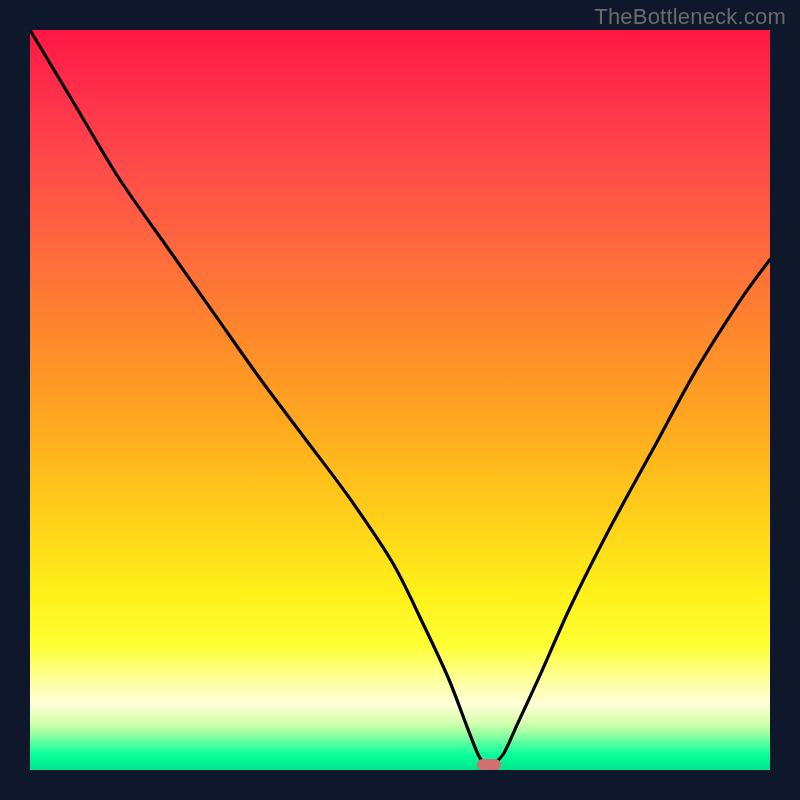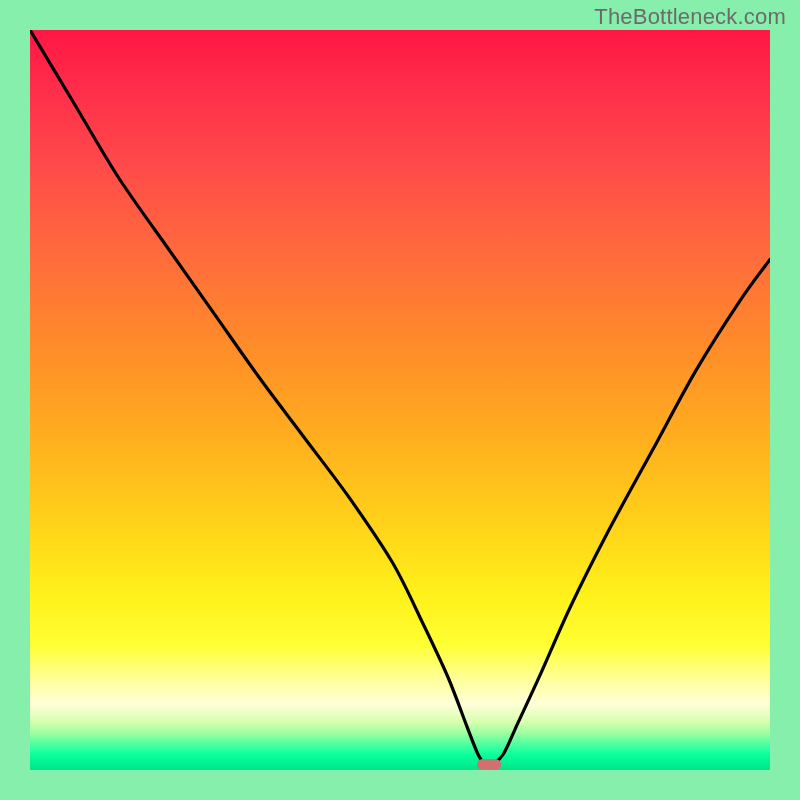--- a/index.html
+++ b/index.html
@@ -8,21 +8,21 @@
     width: 800px;
     height: 800px;
     background: #000;
     overflow: hidden;
     font-family: Arial, Helvetica, sans-serif;
   }
   .frame {
     position: relative;
     width: 800px;
     height: 800px;
-    background: #86efac;
+    background: #0f172a;
   }
   .watermark {
     position: absolute;
     top: 4px;
     right: 14px;
     color: #6b6b6b;
     font-size: 22px;
     font-weight: 500;
     letter-spacing: 0.2px;
     z-index: 3;

